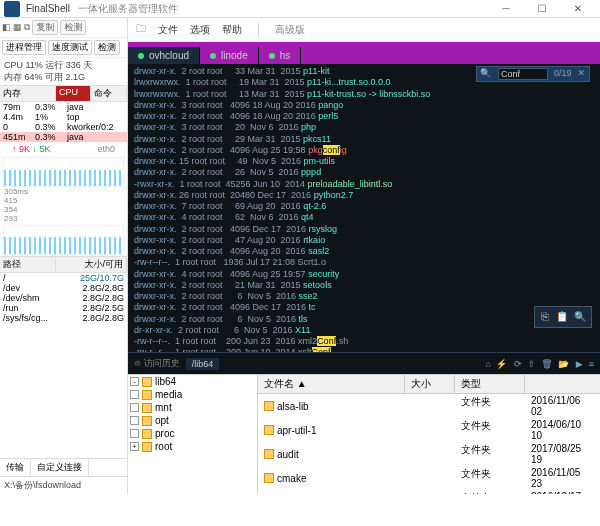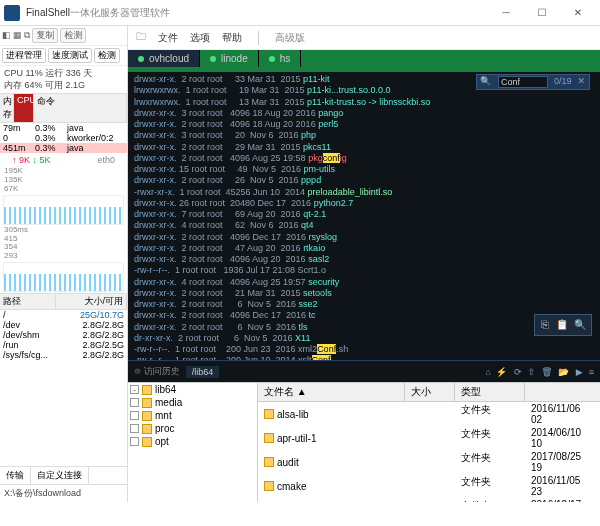--- a/index.html
+++ b/index.html
@@ -1,38 +1,38 @@
 <!DOCTYPE html>
 <html><head>
 <meta charset="utf-8">
 <style>
 *{box-sizing:border-box;margin:0;padding:0;font-family:"Microsoft YaHei",sans-serif}
 body{width:600px;height:526px;overflow:hidden;background:#fff;font-size:10px}
-.titlebar{height:26px;background:#fff;border-bottom:1px solid #ddd;display:flex;align-items:center;padding:0 4px}
+.titlebar{height:18px;background:#fff;border-bottom:1px solid #ddd;display:flex;align-items:center;padding:0 4px}
 .titlebar .logo{width:16px;height:16px;background:#1a4b7a;border-radius:2px;margin-right:6px}
 .titlebar .title{flex:0 0 auto;color:#333}
-.titlebar .sub{color:#888;flex:1}
+.titlebar .sub{color:#888;margin-left:8px;flex:1}
 .winbtn{width:36px;height:22px;display:flex;align-items:center;justify-content:center;color:#555}
 .menubar{height:24px;display:flex;align-items:center;gap:12px;padding:0 8px;background:#fff;border-bottom:1px solid #eee}
 .menubar .sep{width:1px;height:14px;background:#ccc;margin:0 4px}
 .menubar span{color:#333}
 .menubar .pro{color:#888}
 .main{display:flex;height:476px}
 .left{width:128px;border-right:1px solid #ddd;display:flex;flex-direction:column;overflow:hidden}
 .left .toolbar{display:flex;gap:2px;padding:2px;border-bottom:1px solid #eee;align-items:center}
 .left .toolbar span{font-size:9px;color:#666}
 .btnsm{border:1px solid #ccc;padding:0 3px;font-size:9px;background:#f7f7f7;border-radius:2px}
 .tabs2{display:flex;gap:2px;padding:2px;border-bottom:1px solid #eee}
 .tabs2 span{font-size:9px;border:1px solid #ccc;padding:0 3px;background:#fff;border-radius:2px}
 .stats{font-size:9px;padding:2px 4px;color:#444;line-height:1.3}
 .proc{font-size:9px}
 .proc .hdr{display:flex;background:#f0f0f0;border-top:1px solid #ddd;border-bottom:1px solid #ddd}
 .proc .hdr div{padding:1px 3px;border-right:1px solid #ddd}
-.proc .hdr .c1{width:14px}
-.proc .hdr .c2{width:20px;background:#b91c1c;color:#fff}
+.proc .hdr .c1{width:56px}
+.proc .hdr .c2{width:35px;background:#b91c1c;color:#fff}
 .proc .hdr .c3{flex:1}
 .proc .row{display:flex}
 .proc .row div{padding:0 3px}
 .proc .row .c1{width:32px}
 .proc .row .c2{width:32px}
 .proc .row .c3{flex:1}
 .proc .row.sel{background:#fecaca}
 .net{padding:2px 12px;font-size:9px}
 .net .up{color:#e11d48}
 .net .dn{color:#16a34a}
@@ -43,21 +43,21 @@
 .disk .hdr{display:flex;background:#f0f0f0;border-top:1px solid #ddd;border-bottom:1px solid #ddd}
 .disk .hdr div{padding:1px 3px;border-right:1px solid #ddd}
 .disk .row{display:flex}
 .disk .row div{padding:0 3px}
 .disk .c1{width:56px}.disk .c2{flex:1;text-align:right}
 .disk .row:first-of-type .c2{color:#16a;}
 .bottomtab{display:flex;border-top:1px solid #ddd;font-size:9px}
 .bottomtab div{padding:2px 6px;border-right:1px solid #ddd}
 .pathbar{font-size:9px;padding:2px 4px;border-top:1px solid #ddd;color:#444}
 .right{flex:1;display:flex;flex-direction:column;background:#fff}
-.termtabs{height:22px;background:#15803d;display:flex;align-items:flex-start}
+.termtabs{height:22px;background:#a21caf;display:flex;align-items:flex-end}
 .ttab{padding:3px 10px;font-size:10px;color:#ccc;display:flex;align-items:center;gap:5px;border-right:1px solid #000}
 .ttab.active{background:#1a2a3a}
 .dot{width:6px;height:6px;border-radius:50%;background:#4ade80}
 .terminal{flex:1;background:#0f1419;color:#8b9eb0;font-family:Consolas,monospace;font-size:9px;padding:2px 6px;overflow:hidden;position:relative;line-height:1.25}
 .terminal .ln{white-space:pre}
 .perm{color:#7aa2c4}
 .own{color:#8b9eb0}
 .fn{color:#5eead4}
 .fnr{color:#f87171}
 .fng{color:#86efac}
@@ -117,37 +117,41 @@
         <div class="c2">CPU</div>
         <div class="c3">命令</div>
       </div>
       <div id="procs">
           <div class="row">
             <div class="c1">79m</div>
             <div class="c2">0.3%</div>
             <div class="c3">java</div>
           </div>
           <div class="row">
+            <div class="c1">4.4m</div>
+            <div class="c2">1%</div>
+            <div class="c3">top</div>
+          </div>
+          <div class="row">
             <div class="c1">0</div>
             <div class="c2">0.3%</div>
             <div class="c3">kworker/0:2</div>
           </div>
           <div class="row sel">
             <div class="c1">451m</div>
             <div class="c2">0.3%</div>
             <div class="c3">java</div>
           </div>
         </div>
     </div>
     <div class="net">
       <span class="up">↑ 9K</span>
       <span class="dn">↓ 5K</span>
       <span style="float:right;color:#888">eth0</span>
     </div>
-    <div class="nums"><span>195K</span><br><span>135K</span><br><span>67K</span></div>
     <div class="chart"></div>
     <div class="nums"><span>305ms</span><br><span>415</span><br><span>354</span><br><span>293</span></div>
     <div class="chart"></div>
     <div class="disk">
       <div class="hdr">
           <div class="c1">路径</div>
           <div class="c2">大小/可用</div>
         </div>
       <div id="disks">
           <div class="row">
@@ -216,21 +220,21 @@
           <div class="ln"><span class="perm">lrwxrwxrwx.</span>  1 <span class="own">root root</span>     13 Mar 31  2015 <span class="fn">p11-kit-trust.so -&gt; libnssckbi.so</span></div>
           <div class="ln"><span class="perm">drwxr-xr-x.</span>  3 <span class="own">root root</span>   4096 18 Aug 20 2016 <span class="fn">pango</span></div>
           <div class="ln"><span class="perm">drwxr-xr-x.</span>  2 <span class="own">root root</span>   4096 18 Aug 20 2016 <span class="fn">perl5</span></div>
           <div class="ln"><span class="perm">drwxr-xr-x.</span>  3 <span class="own">root root</span>     20  Nov 6  2016 <span class="fn">php</span></div>
           <div class="ln"><span class="perm">drwxr-xr-x.</span>  2 <span class="own">root root</span>     29 Mar 31  2015 <span class="fn">pkcs11</span></div>
           <div class="ln"><span class="perm">drwxr-xr-x.</span>  2 <span class="own">root root</span>   4096 Aug 25 19:58 <span class="fnr">pkg<span class="hl">conf</span>ig</span></div>
           <div class="ln"><span class="perm">drwxr-xr-x.</span> 15 <span class="own">root root</span>     49  Nov 5  2016 <span class="fn">pm-utils</span></div>
           <div class="ln"><span class="perm">drwxr-xr-x.</span>  2 <span class="own">root root</span>     26  Nov 5  2016 <span class="fn">pppd</span></div>
           <div class="ln"><span class="perm">-rwxr-xr-x.</span>  1 <span class="own">root root</span>  45256 Jun 10  2014 <span class="fng">preloadable_libintl.so</span></div>
           <div class="ln"><span class="perm">drwxr-xr-x.</span> 26 <span class="own">root root</span>  20480 Dec 17  2016 <span class="fn">python2.7</span></div>
-          <div class="ln"><span class="perm">drwxr-xr-x.</span>  7 <span class="own">root root</span>     69 Aug 20  2016 <span class="fn">qt-2.1</span></div>
+          <div class="ln"><span class="perm">drwxr-xr-x.</span>  7 <span class="own">root root</span>     69 Aug 20  2016 <span class="fn">qt-2.6</span></div>
           <div class="ln"><span class="perm">drwxr-xr-x.</span>  4 <span class="own">root root</span>     62  Nov 6  2016 <span class="fn">qt4</span></div>
           <div class="ln"><span class="perm">drwxr-xr-x.</span>  2 <span class="own">root root</span>   4096 Dec 17  2016 <span class="fn">rsyslog</span></div>
           <div class="ln"><span class="perm">drwxr-xr-x.</span>  2 <span class="own">root root</span>     47 Aug 20  2016 <span class="fn">rtkaio</span></div>
           <div class="ln"><span class="perm">drwxr-xr-x.</span>  2 <span class="own">root root</span>   4096 Aug 20  2016 <span class="fn">sasl2</span></div>
           <div class="ln"><span class="perm">-rw-r--r--.</span>  1 <span class="own">root root</span>   1936 Jul 17 21:08 <span class="">Scrt1.o</span></div>
           <div class="ln"><span class="perm">drwxr-xr-x.</span>  4 <span class="own">root root</span>   4096 Aug 25 19:57 <span class="fn">security</span></div>
           <div class="ln"><span class="perm">drwxr-xr-x.</span>  2 <span class="own">root root</span>     21 Mar 31  2015 <span class="fn">setools</span></div>
           <div class="ln"><span class="perm">drwxr-xr-x.</span>  2 <span class="own">root root</span>      6  Nov 5  2016 <span class="fn">sse2</span></div>
           <div class="ln"><span class="perm">drwxr-xr-x.</span>  2 <span class="own">root root</span>   4096 Dec 17  2016 <span class="fn">tc</span></div>
           <div class="ln"><span class="perm">drwxr-xr-x.</span>  2 <span class="own">root root</span>      6  Nov 5  2016 <span class="fn">tls</span></div>
@@ -271,26 +275,31 @@
             <span>media</span>
           </div>
           <div class="nd">
             <span class="exp"> </span>
             <span class="fold"></span>
             <span>mnt</span>
           </div>
           <div class="nd">
             <span class="exp"> </span>
             <span class="fold"></span>
+            <span>opt</span>
+          </div>
+          <div class="nd">
+            <span class="exp"> </span>
+            <span class="fold"></span>
             <span>proc</span>
           </div>
           <div class="nd">
-            <span class="exp"> </span>
-            <span class="fold"></span>
-            <span>opt</span>
+            <span class="exp">+</span>
+            <span class="fold"></span>
+            <span>root</span>
           </div>
         </div>
       <div class="files">
         <div class="fhdr">
           <div class="fc1">文件名 ▲</div>
           <div class="fc2">大小</div>
           <div class="fc3">类型</div>
         </div>
         <div id="frows">
             <div class="frow">

